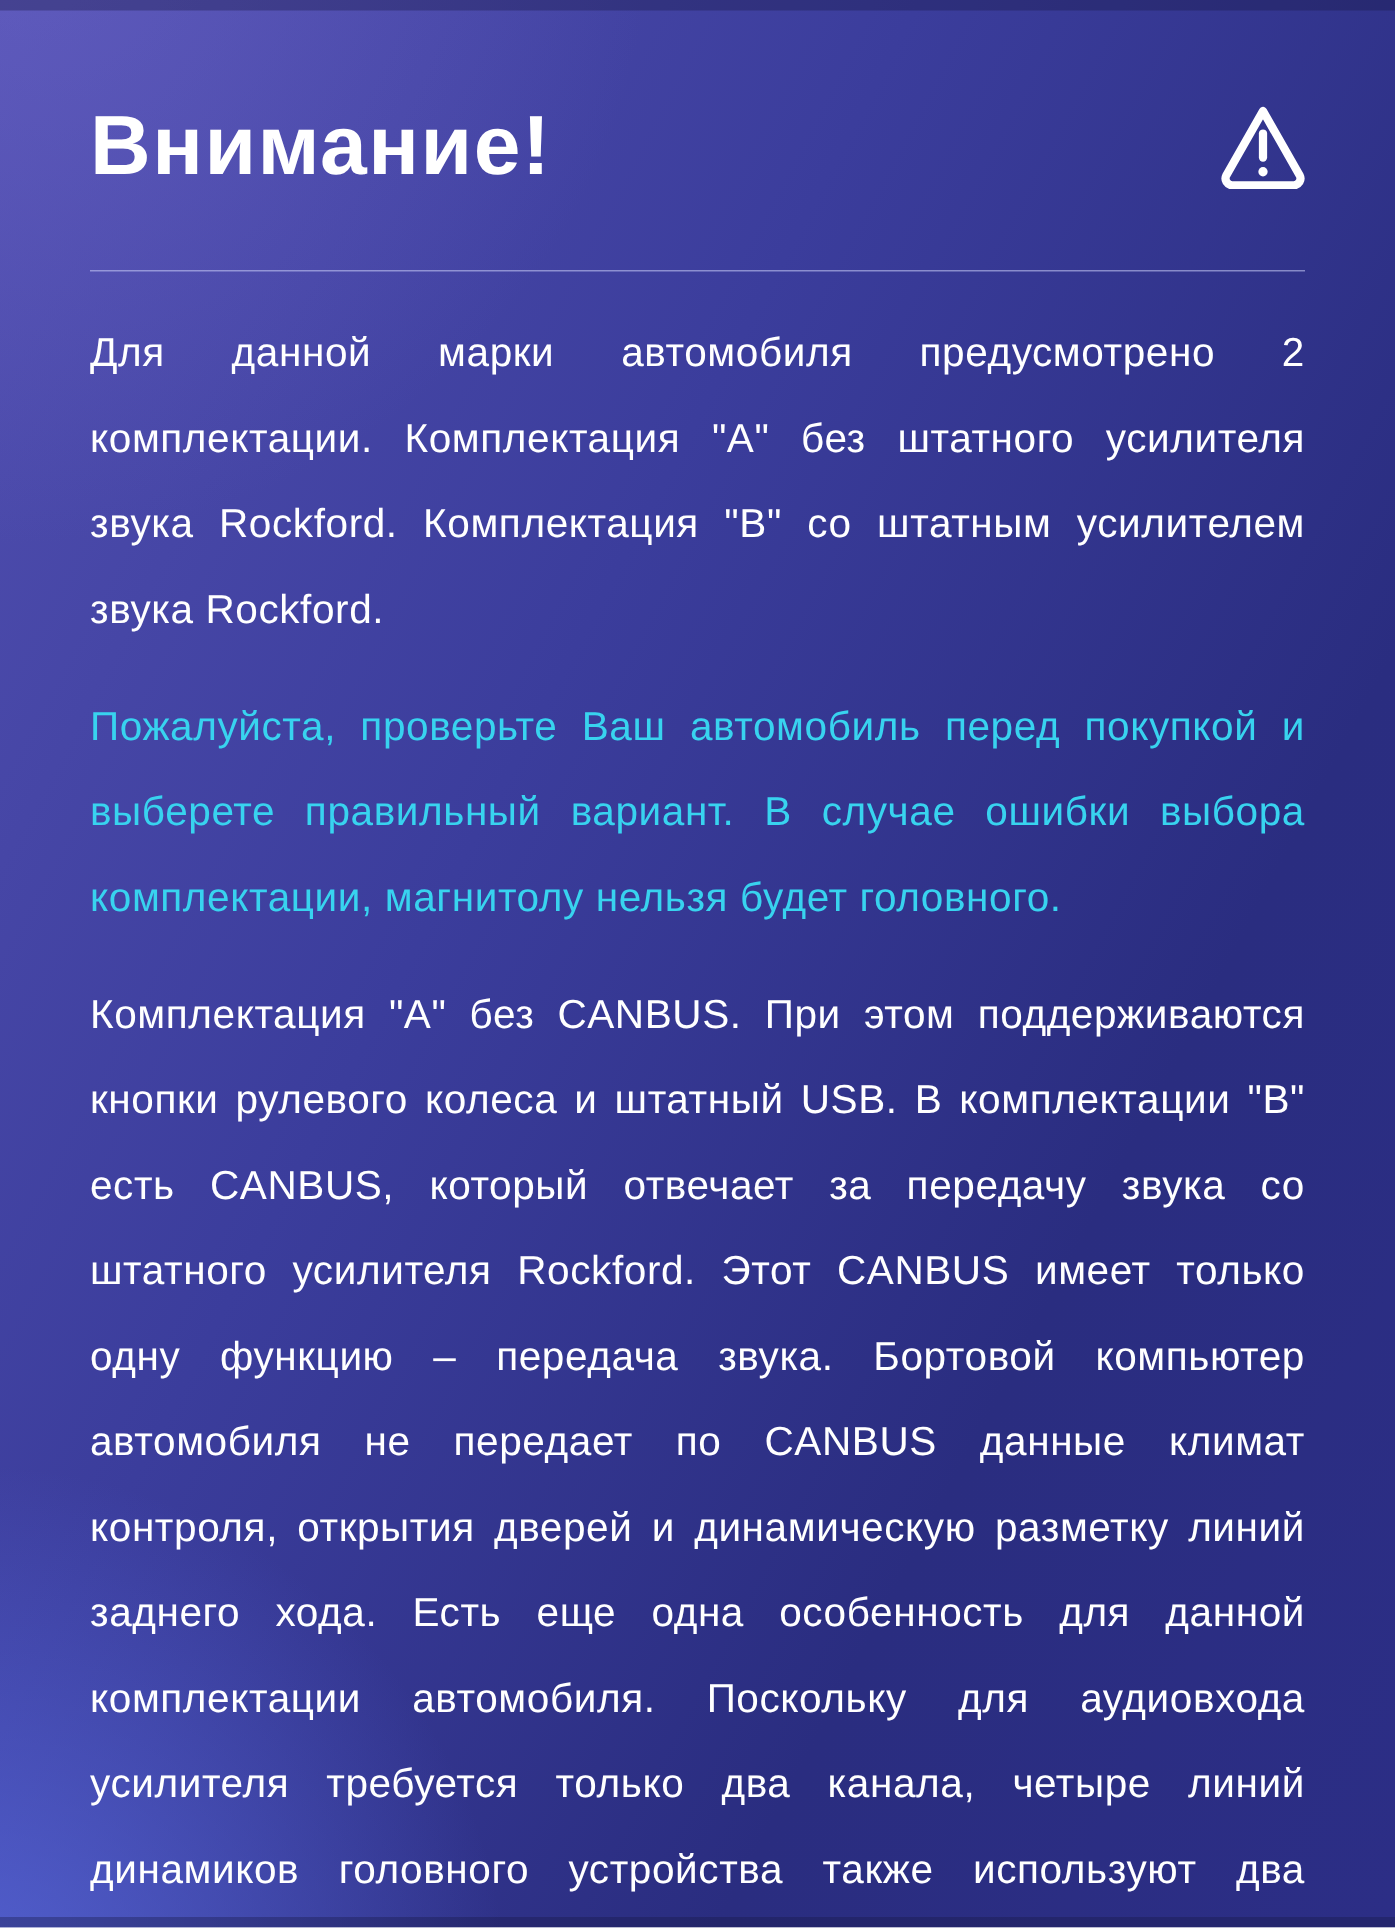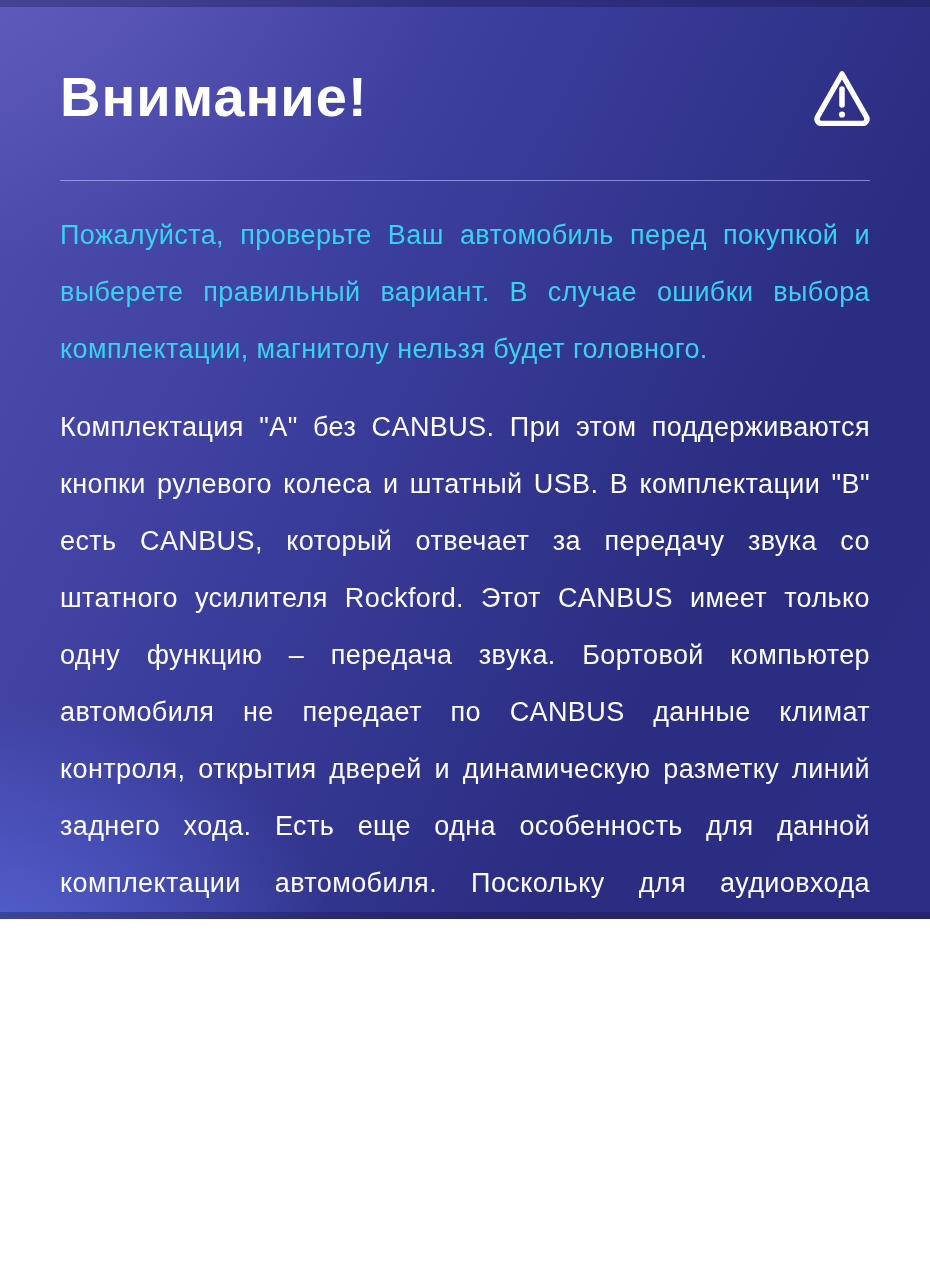--- a/index.html
+++ b/index.html
@@ -8,21 +8,21 @@
   }
   body {
     width: 930px;
     height: 1285px;
     overflow: hidden;
     font-family: "Liberation Sans", "DejaVu Sans", sans-serif;
   }
   .page {
     position: relative;
     width: 930px;
-    height: 919px;
+    height: 1285px;
     box-sizing: border-box;
     padding: 60px 60px 0 60px;
     background:
       radial-gradient(ellipse 55% 40% at -2% 104%, rgba(92,110,228,0.75), rgba(92,110,228,0) 70%),
       radial-gradient(ellipse 65% 45% at 0% -4%, rgba(118,110,210,0.40), rgba(118,110,210,0) 72%),
       linear-gradient(118deg, var(--bg-top) 0%, #3b3d9c 38%, var(--bg-bottom) 72%, #2c2e86 100%);
   }
   
   .page::before, .page::after {
     content: "";
@@ -89,17 +89,18 @@
         <path d="M32 6 L56.5 49 a4.5 4.5 0 0 1 -3.9 6.5 H11.4 a4.5 4.5 0 0 1 -3.9 -6.5 Z" fill="none" stroke="#ffffff" stroke-width="5.5" stroke-linejoin="round"></path>
         <line x1="32" y1="21" x2="32" y2="37" stroke="#ffffff" stroke-width="5.5" stroke-linecap="round"></line>
         <circle cx="32" cy="46.5" r="3.1" fill="#ffffff"></circle>
       </svg>
     </span>
   </div>
 
   <hr class="divider">
 
   <div class="body-text">
+    <p>Для данной марки автомобиля предусмотрено 2 комплектации. Комплектация "А" без штатного усилителя звука Rockford. Комплектация "В" со штатным усилителем звука Rockford.</p>
     <p class="highlight">Пожалуйста, проверьте Ваш автомобиль перед покупкой и выберете правильный вариант. В случае ошибки выбора комплектации, магнитолу нельзя будет головного.</p>
     <p>Комплектация "А" без CANBUS. При этом поддерживаются кнопки рулевого колеса и штатный USB. В комплектации "В" есть CANBUS, который отвечает за передачу звука со штатного усилителя Rockford. Этот CANBUS имеет только одну функцию – передача звука. Бортовой компьютер автомобиля не передает по CANBUS данные климат контроля, открытия дверей и динамическую разметку линий заднего хода. Есть еще одна особенность для данной комплектации автомобиля. Поскольку для аудиовхода усилителя требуется только два канала, четыре линий динамиков головного устройства также используют два канала. Поэтому левые и правые задние динамики не могут настраиваться в звуковом поле эквалайзера.</p>
   </div>
 
 </div>
 
 </body></html>

